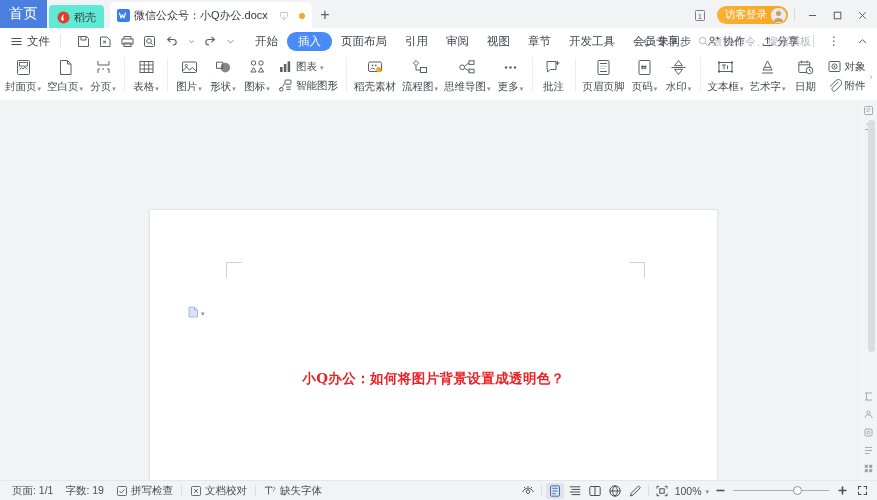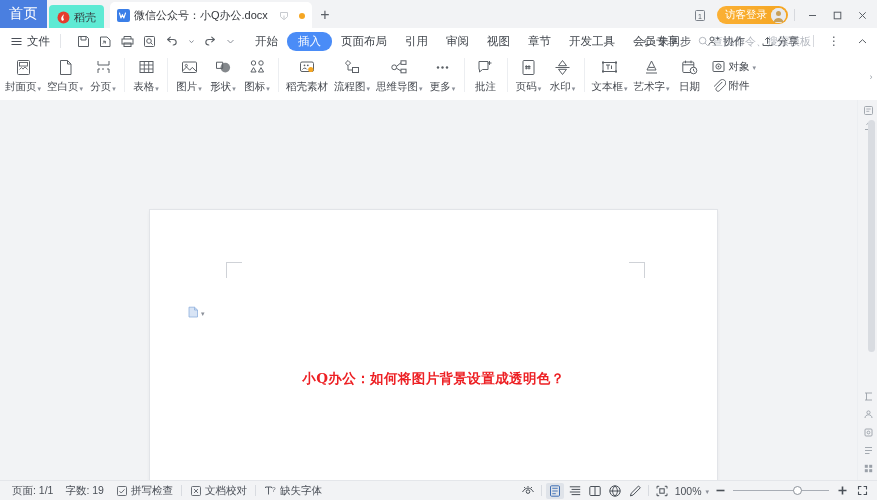--- a/index.html
+++ b/index.html
@@ -464,20 +464,44 @@
               <path d="M13 9.6l2.6 4.4h-5.2z" fill="none" stroke="#5b6066" stroke-width="1"></path>
             </svg>
         </span>
         <span class="lbl">
             <span>图标</span>
             <span class="caret">▾</span>
           </span>
       </div>
     </div>
 
+    <div class="rstack">
+      <div class="rrow">
+        <span>
+          <svg width="15" height="15" viewBox="0 0 15 15">
+              <rect x="2" y="8" width="2.6" height="5" fill="#5b6066"></rect>
+              <rect x="5.8" y="5" width="2.6" height="8" fill="#5b6066"></rect>
+              <rect x="9.6" y="2.3" width="2.6" height="10.7" fill="#5b6066"></rect>
+            </svg>
+        </span>
+        <span>图表</span>
+        <span class="caret">▾</span>
+      </div>
+      <div class="rrow">
+        <span>
+          <svg width="15" height="15" viewBox="0 0 15 15">
+              <path d="M2 10.5c2-1 3.5-2.6 4.3-4.8" fill="none" stroke="#5b6066" stroke-width="1"></path>
+              <circle cx="3.3" cy="11.3" r="1.8" fill="none" stroke="#5b6066" stroke-width="1"></circle>
+              <rect x="7" y="2" width="6" height="4.2" rx="1" fill="none" stroke="#5b6066" stroke-width="1"></rect>
+              <path d="M8.3 9h4.5M8.3 11.3h4.5" stroke="#5b6066" stroke-width="1"></path>
+            </svg>
+        </span>
+        <span>智能图形</span>
+      </div>
+    </div>
 
     <div class="rsep"></div>
 
     <div class="rgrp">
       <div class="ritem">
         <span class="ico">
           <svg width="19" height="19" viewBox="0 0 19 19">
               <rect x="2.5" y="4" width="13" height="9.5" rx="1.5" fill="none" stroke="#5b6066" stroke-width="1"></rect>
               <circle cx="6.5" cy="7.3" r=".9" fill="#5b6066"></circle>
               <circle cx="9.8" cy="7.3" r=".9" fill="#5b6066"></circle>
@@ -539,20 +563,30 @@
               <path d="M13.5 3v4M11.5 5h4" stroke="#5b6066" stroke-width="1"></path>
             </svg>
         </span>
         <span class="lbl">批注</span>
       </div>
     </div>
 
     <div class="rsep"></div>
 
     <div class="rgrp">
+      <div class="ritem">
+        <span class="ico">
+          <svg width="19" height="19" viewBox="0 0 19 19">
+              <rect x="4" y="2.5" width="11" height="14" rx="1" fill="none" stroke="#5b6066" stroke-width="1"></rect>
+              <path d="M6 5.5h7M6 13.5h7" stroke="#5b6066" stroke-width="1"></path>
+              <path d="M6 8.3h7M6 10.5h5" stroke="#c5c9ce" stroke-width="1"></path>
+            </svg>
+        </span>
+        <span class="lbl">页眉页脚</span>
+      </div>
       <div class="ritem">
         <span class="ico">
           <svg width="19" height="19" viewBox="0 0 19 19">
               <rect x="4" y="2.5" width="11" height="14" rx="1" fill="none" stroke="#5b6066" stroke-width="1"></rect>
               <path d="M7.3 7.2v4.2M10 7.2v4.2M6.2 8.5h5.3M6.2 10.1h5.3" stroke="#5b6066" stroke-width="1"></path>
             </svg>
         </span>
         <span class="lbl">
             <span>页码</span>
             <span class="caret">▾</span>

